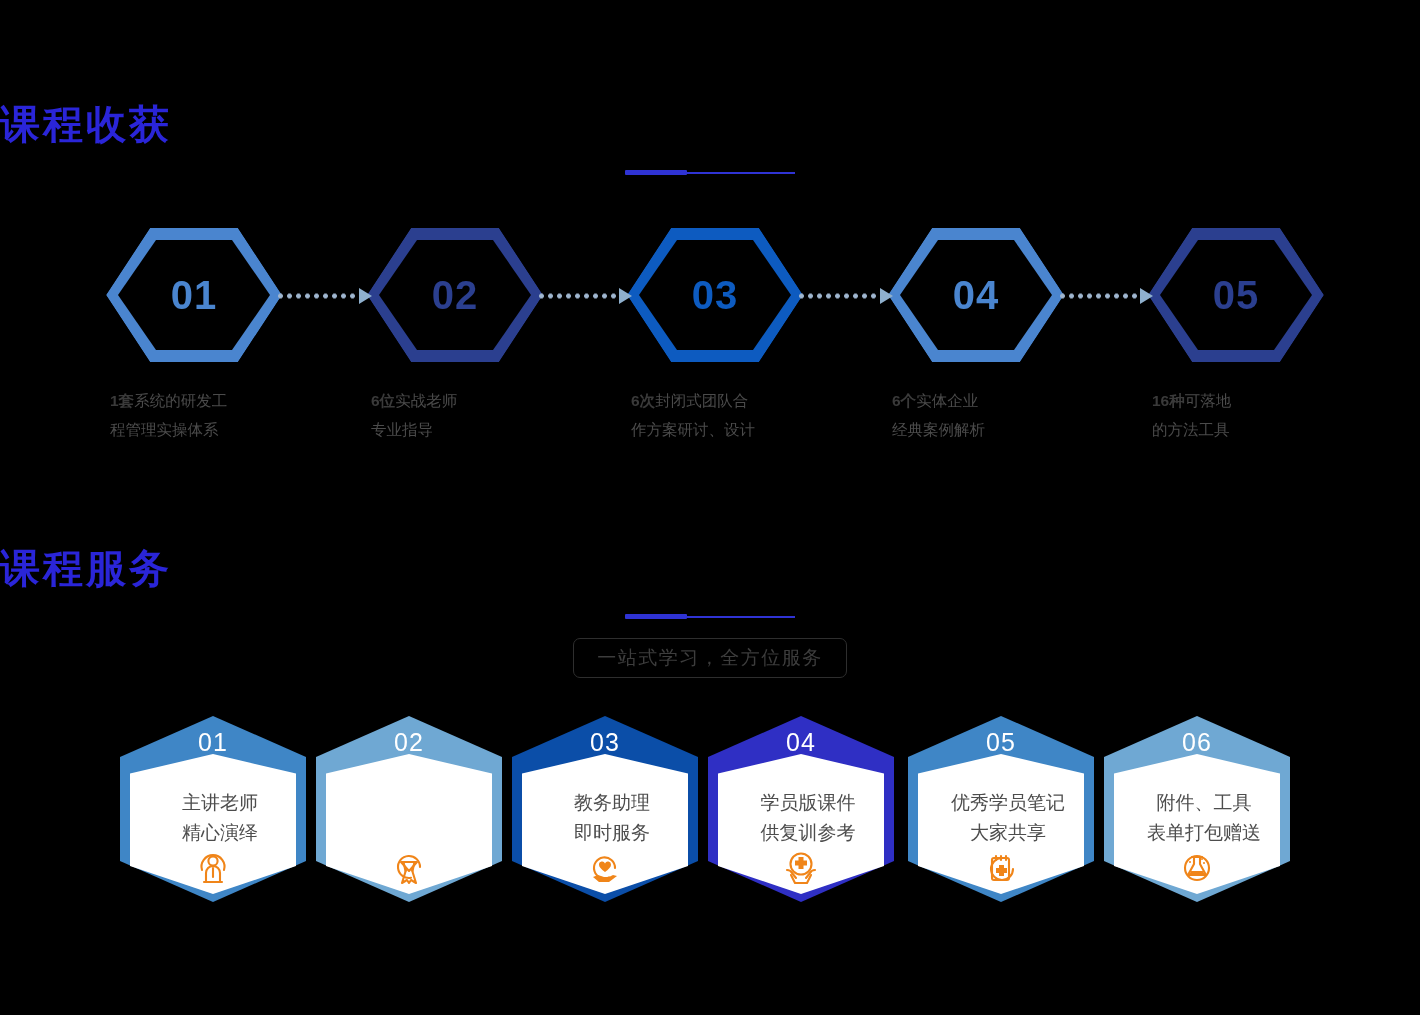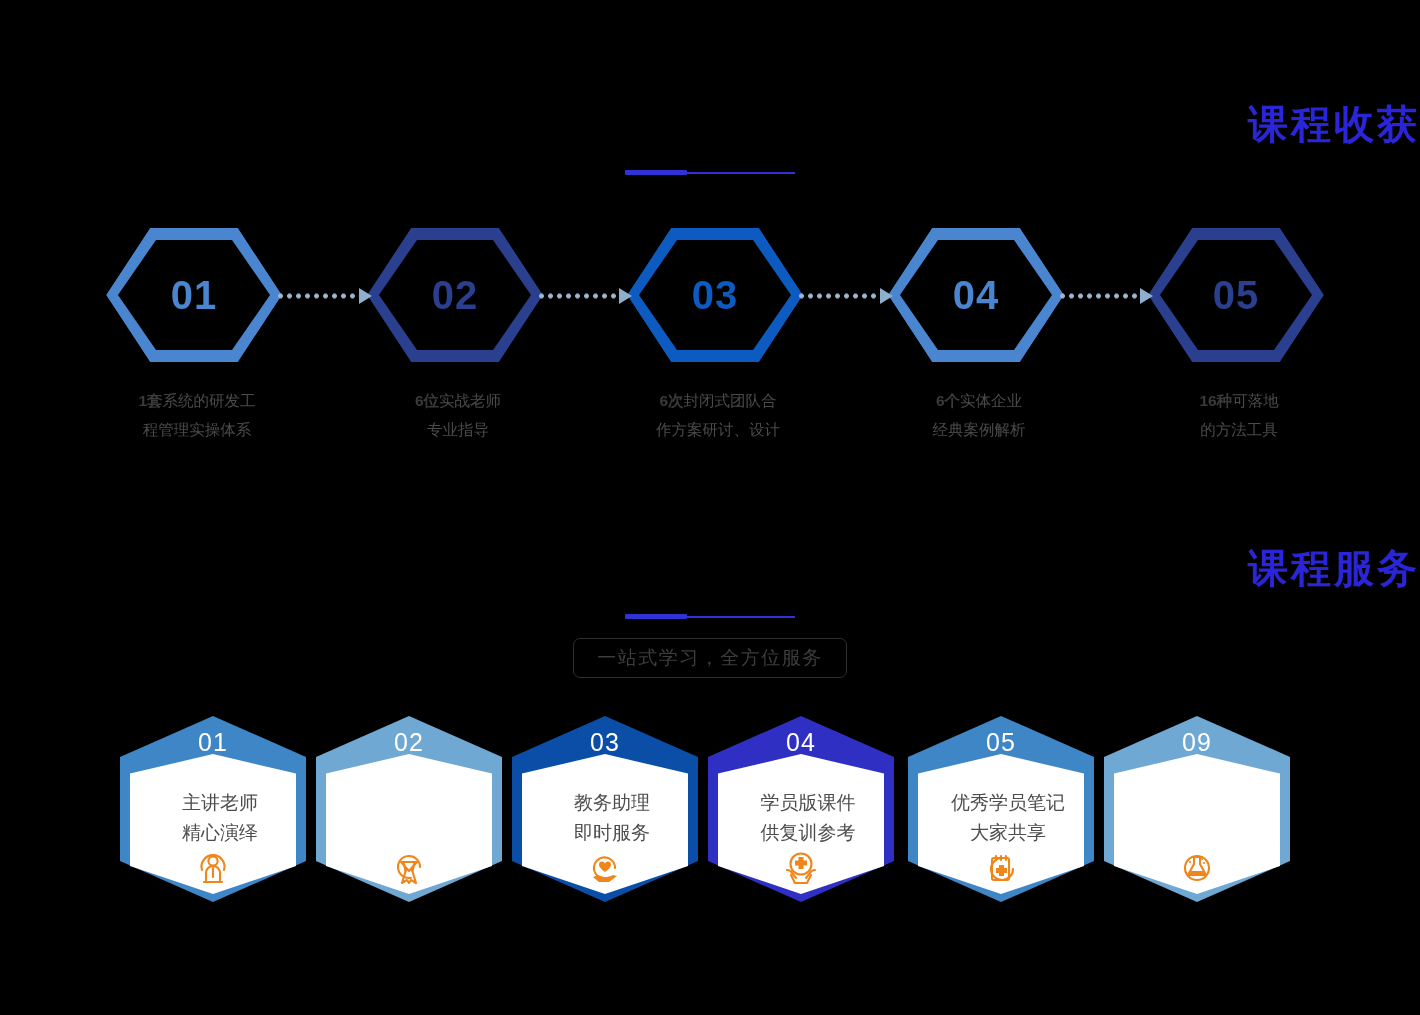--- a/index.html
+++ b/index.html
@@ -7,21 +7,21 @@
   body{
     width:1420px;height:1015px;
     background:#000000;
     font-family:"Liberation Sans","DejaVu Sans",sans-serif;
     overflow:hidden;
     position:relative;
   }
   .page{position:relative;width:1420px;height:1015px;}
 
   
-  .section-head{position:absolute;left:0;width:1420px;text-align:right;}
+  .section-head{position:absolute;left:0;width:1420px;text-align:left;}
   .section-title{
     font-size:40px;font-weight:bold;letter-spacing:3px;
     color:#2a25d8;line-height:1;
     margin:0;
   }
   .rule{position:relative;width:170px;height:3px;margin:26px auto 0;}
   .rule .thick{position:absolute;left:0;top:0;width:62px;height:5px;background:#2f33d4;border-radius:1px;}
   .rule .thin{position:absolute;left:56px;top:2px;width:114px;height:1.6px;background:#2f33d4;}
 
   
@@ -38,21 +38,21 @@
   .hex-hole{
     position:absolute;left:12px;top:12px;right:12px;bottom:12px;
     background:#000;
     clip-path:polygon(25% 0%,75% 0%,100% 50%,75% 100%,25% 100%,0% 50%);
     display:flex;align-items:center;justify-content:center;
   }
   .hex-num{
     font-size:40px;font-weight:bold;letter-spacing:1px;line-height:1;
   }
   .flow-caption{
-    margin-top:24px;text-align:center;padding-left:6px;
+    margin-top:24px;text-align:left;padding-left:6px;
     font-size:15.5px;color:#4b4b4b;line-height:29px;white-space:nowrap;
   }
   .flow-caption b{font-weight:bold;color:#3a3a3a;}
 
   
   .connector{position:absolute;top:60px;height:16px;}
   .connector .dots{
     position:absolute;left:0;top:5px;height:6px;
     background-image:radial-gradient(circle,#9fb6cf 0 2.2px,transparent 2.4px);
     background-size:9px 9px;background-position:0 center;background-repeat:repeat-x;
@@ -258,21 +258,22 @@
             <path d="M32 21a11 11 0 1 1-11-11" fill="none" stroke="#f08519" stroke-width="2.1" stroke-linecap="round" stroke-linejoin="round"></path>
             <rect x="11" y="10" width="17" height="22" rx="2" fill="none" stroke="#f08519" stroke-width="2.1" stroke-linecap="round" stroke-linejoin="round"></rect>
             <path d="M15 8v4M20 8v4M25 8v4" fill="none" stroke="#f08519" stroke-width="2.1" stroke-linecap="round" stroke-linejoin="round"></path>
             <path d="M18 17h5v3h3v5h-3v3h-5v-3h-3v-5h3z" fill="#f08519"></path>
           </svg>
         </div>
       </div>
       <div class="card" style="left: 1104px;">
         <div class="card-shell" style="background:#6fa8d3"></div>
         <div class="card-inner"></div>
-        <div class="card-num">09</div>
+        <div class="card-num">06</div>
+        <div class="card-text">附件、工具<br>表单打包赠送</div>
         <div class="card-icon">
           <svg width="40" height="40" viewBox="0 0 40 40">
             <circle cx="20" cy="20" r="12" fill="none" stroke="#f08519" stroke-width="2.1" stroke-linecap="round" stroke-linejoin="round"></circle>
             <path d="M17 9v7l-6 11h18l-6-11V9z" fill="none" stroke="#f08519" stroke-width="2.1" stroke-linecap="round" stroke-linejoin="round"></path>
             <path d="M15 9h10" fill="none" stroke="#f08519" stroke-width="2.1" stroke-linecap="round" stroke-linejoin="round"></path>
             <path d="M14.2 23h11.6l3 5H11.2z" fill="#f08519"></path>
             <circle cx="13" cy="14" r="1" fill="#f08519"></circle>
             <circle cx="27" cy="15" r="1" fill="#f08519"></circle>
             <circle cx="25" cy="11" r="1" fill="#f08519"></circle>
           </svg>

